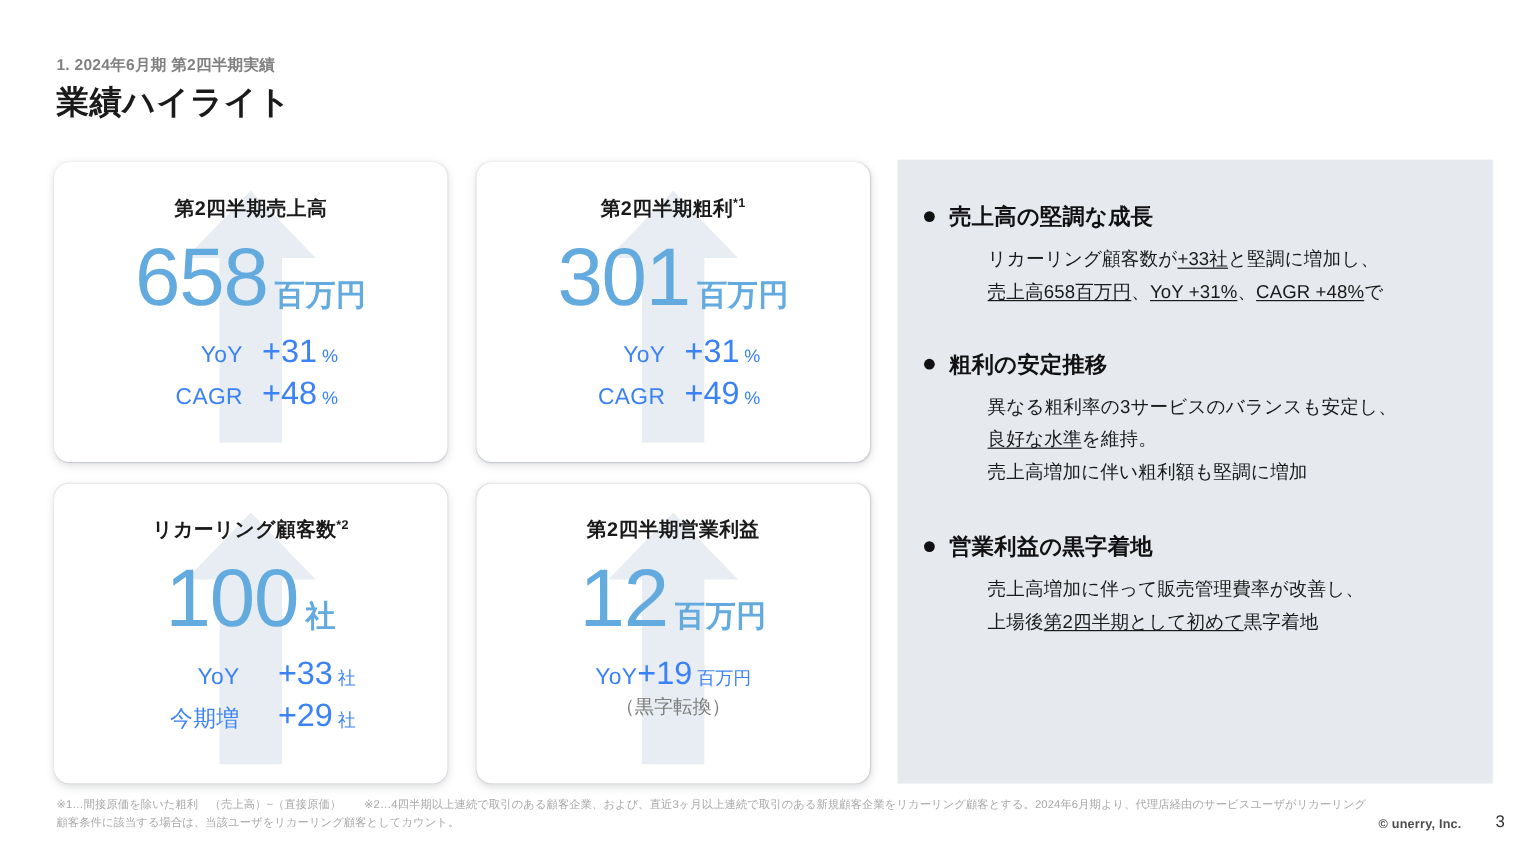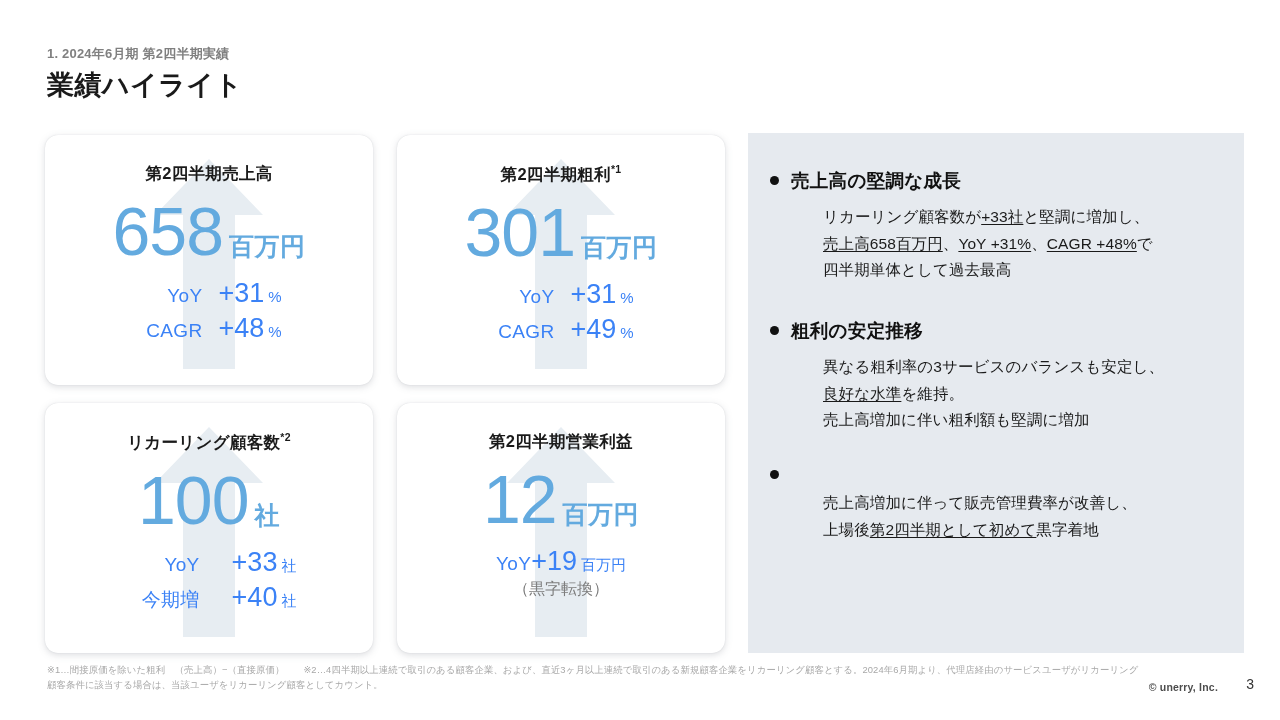--- a/index.html
+++ b/index.html
@@ -295,21 +295,21 @@
           <span class="value-unit">社</span>
         </div>
         <div class="sub-rows">
           <div class="sub-row">
             <span class="sub-label">YoY</span>
             <span class="sub-value">+33</span>
             <span class="sub-unit">社</span>
           </div>
           <div class="sub-row">
             <span class="sub-label">今期増</span>
-            <span class="sub-value">+40</span>
+            <span class="sub-value">+29</span>
             <span class="sub-unit">社</span>
           </div>
         </div>
       </div>
     </div>
     <div class="kpi-card card-profit">
       <svg class="card-arrow" viewBox="0 0 108 210" preserveAspectRatio="none">
         <polygon points="54,0 108,56 80,56 80,210 28,210 28,56 0,56" fill="#e7edf2"></polygon>
       </svg>
       <div class="card-inner">
@@ -332,37 +332,37 @@
 
 <div id="commentary-panel">
     <div class="bullet-block" id="bullet-0">
       <div class="bullet-head">
         <span class="bullet-dot"></span>
         <span>売上高の堅調な成長</span>
       </div>
       <div class="bullet-body">
         <div><span class="">リカーリング顧客数が</span><span class="u">+33社</span><span class="">と堅調に増加し、</span></div>
         <div><span class="u">売上高658百万円</span><span class="">、</span><span class="u">YoY +31%</span><span class="">、</span><span class="u">CAGR +48%</span><span class="">で</span></div>
-        <div><span class="">四半期単体として過去最高</span></div>
       </div>
     </div>
     <div class="bullet-block" id="bullet-1">
       <div class="bullet-head">
         <span class="bullet-dot"></span>
         <span>粗利の安定推移</span>
       </div>
       <div class="bullet-body">
         <div><span class="">異なる粗利率の3サービスのバランスも安定し、</span></div>
         <div><span class="u">良好な水準</span><span class="">を維持。</span></div>
         <div><span class="">売上高増加に伴い粗利額も堅調に増加</span></div>
       </div>
     </div>
     <div class="bullet-block" id="bullet-2">
       <div class="bullet-head">
         <span class="bullet-dot"></span>
+        <span>営業利益の黒字着地</span>
       </div>
       <div class="bullet-body">
         <div><span class="">売上高増加に伴って販売管理費率が改善し、</span></div>
         <div><span class="">上場後</span><span class="u">第2四半期として初めて</span><span class="">黒字着地</span></div>
       </div>
     </div>
   </div>
 
 <div id="footnotes">
   <div>※1…間接原価を除いた粗利　（売上高）−（直接原価）　　※2…4四半期以上連続で取引のある顧客企業、および、直近3ヶ月以上連続で取引のある新規顧客企業をリカーリング顧客とする。2024年6月期より、代理店経由のサービスユーザがリカーリング</div>

